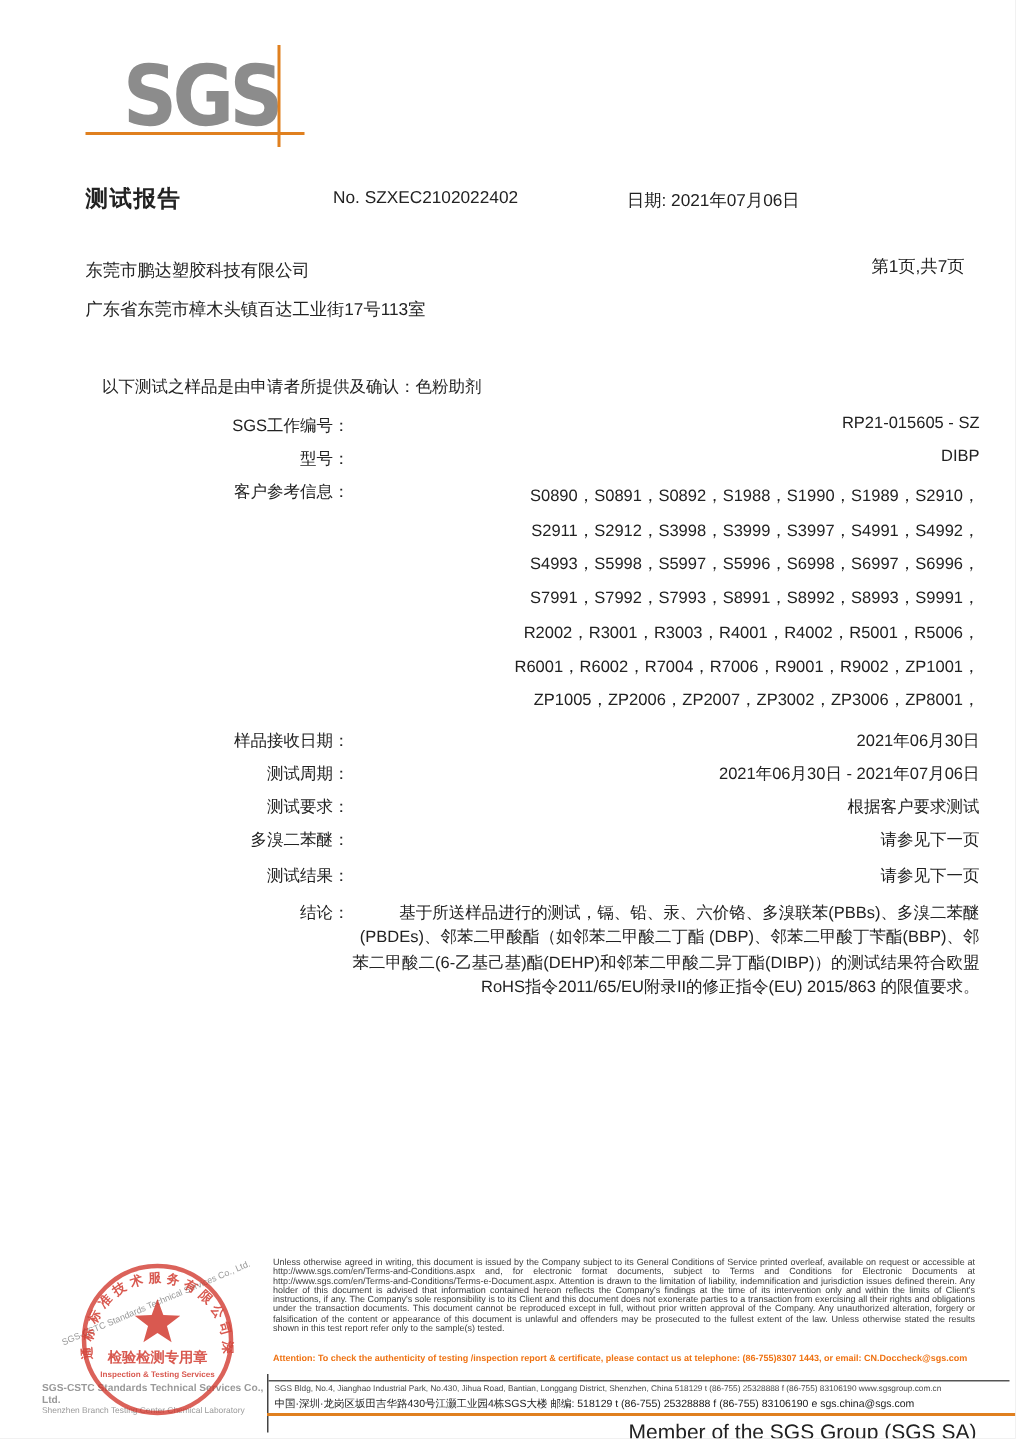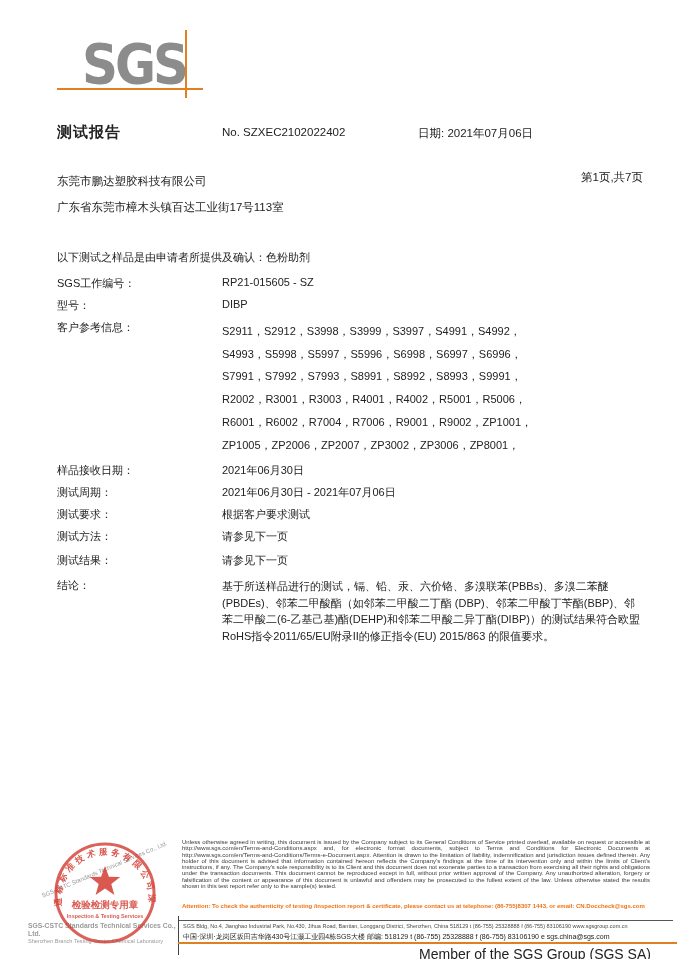--- a/index.html
+++ b/index.html
@@ -21,23 +21,23 @@
 
   .titlerow { position:absolute; left:0; top:126px; width:677px; font-size:11.5px; }
   .report-title { position:absolute; left:57px; top:-3px; font-size:15px; font-weight:bold; letter-spacing:1px; }
   .report-no   { position:absolute; left:222px; top:0; }
   .report-date { position:absolute; left:418px; top:0; }
   .report-page { position:absolute; left:581px; top:0;margin-top:44px; }
 
   .applicant { position:absolute; left:57px; top:168px; font-size:11.5px; line-height:26px; }
 
   
-  .content { position:absolute; left:57px; top:250px; width:585px; font-size:11px; }
+  .content { position:absolute; left:68px; top:250px; width:585px; font-size:11px; }
   .intro { margin-bottom:11px; }
-  .row { display:flex; margin-bottom:7px; }
+  .row { display:flex; margin-bottom:7px;text-align:right; }
   .row .lbl { width:165px; flex:0 0 165px; }
   .row .val { flex:1; }
   .reflist .line { line-height:22.7px; }
   .row.gap { margin-top:4px; }
   .row.conc { margin-top:10px; }
   .row.conc .val { width:420px; max-width:420px; line-height:16.5px; }
   .row.pre-gap { margin-top:9px; }
 
   
   .disclaimer {
@@ -98,20 +98,21 @@
     </div>
 
     <div class="row">
       <div class="lbl">型号：</div>
       <div class="val">DIBP</div>
     </div>
 
     <div class="row">
       <div class="lbl">客户参考信息：</div>
       <div class="val reflist">
+        <div class="line">S0890，S0891，S0892，S1988，S1990，S1989，S2910，</div>
         <div class="line">S2911，S2912，S3998，S3999，S3997，S4991，S4992，</div>
         <div class="line">S4993，S5998，S5997，S5996，S6998，S6997，S6996，</div>
         <div class="line">S7991，S7992，S7993，S8991，S8992，S8993，S9991，</div>
         <div class="line">R2002，R3001，R3003，R4001，R4002，R5001，R5006，</div>
         <div class="line">R6001，R6002，R7004，R7006，R9001，R9002，ZP1001，</div>
         <div class="line">ZP1005，ZP2006，ZP2007，ZP3002，ZP3006，ZP8001，</div>
       </div>
     </div>
 
     <div class="row gap">
@@ -123,21 +124,21 @@
       <div class="lbl">测试周期：</div>
       <div class="val">2021年06月30日 - 2021年07月06日</div>
     </div>
 
     <div class="row">
       <div class="lbl">测试要求：</div>
       <div class="val">根据客户要求测试</div>
     </div>
 
     <div class="row">
-      <div class="lbl">测试方法：</div>
+      <div class="lbl">多溴二苯醚：</div>
       <div class="val">请参见下一页</div>
     </div>
 
     <div class="row pre-gap">
       <div class="lbl">测试结果：</div>
       <div class="val">请参见下一页</div>
     </div>
 
     <div class="row conc">
       <div class="lbl">结论：</div>

